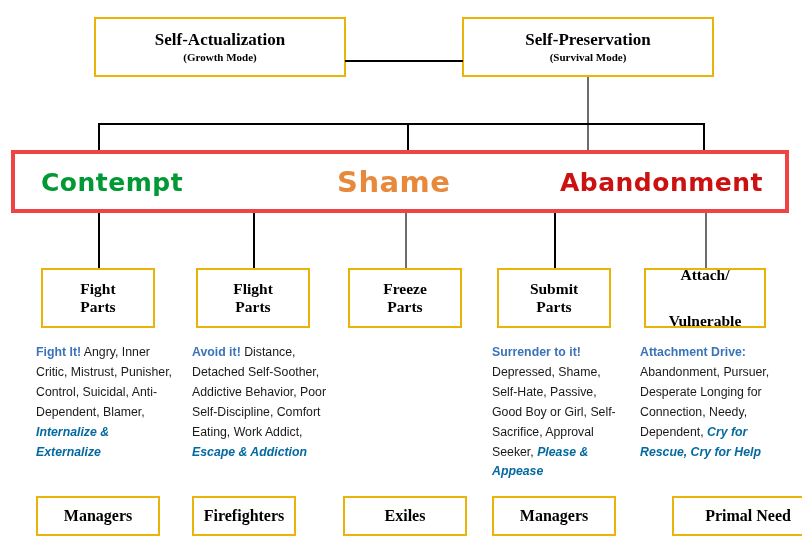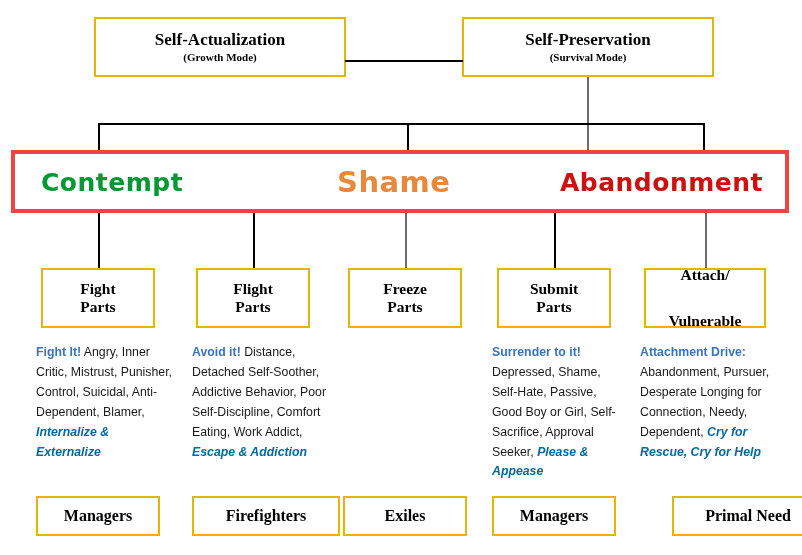--- a/index.html
+++ b/index.html
@@ -182,18 +182,18 @@
 
   <div class="desc" style="left:492px; width:136px;">
     <span class="lead">Surrender to it!</span><span class="body"> Depressed, Shame, Self-Hate, Passive, Good Boy or Girl, Self-Sacrifice, Approval Seeker, </span><span class="tail">Please &amp; Appease</span>
   </div>
 
   <div class="desc" style="left:640px; width:150px;">
     <span class="lead">Attachment Drive:</span><span class="body"> Abandonment, Pursuer, Desperate Longing for Connection, Needy, Dependent, </span><span class="tail">Cry for Rescue, Cry for Help</span>
   </div>
 
   <div class="box bottom-box" style="left:36px; width:124px;">Managers</div>
-  <div class="box bottom-box" style="left:192px; width:148px;">Firefighters</div>
+  <div class="box bottom-box" style="left:192px; width:104px;">Firefighters</div>
   <div class="box bottom-box" style="left:343px; width:124px;">Exiles</div>
   <div class="box bottom-box" style="left:492px; width:124px;">Managers</div>
   <div class="box bottom-box" style="left:672px; width:152px;">Primal Need</div>
 
 </div>
 
 </body></html>

